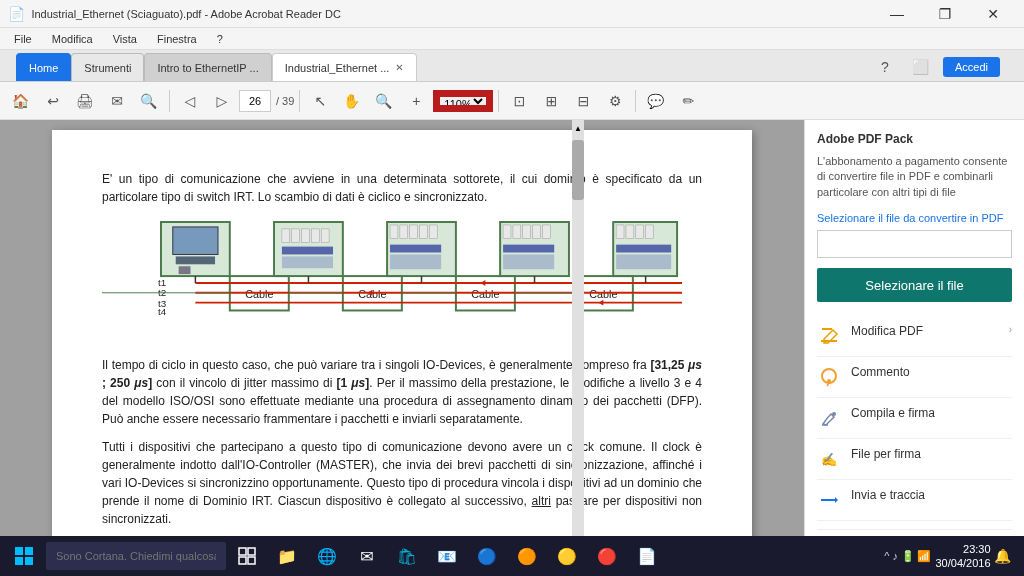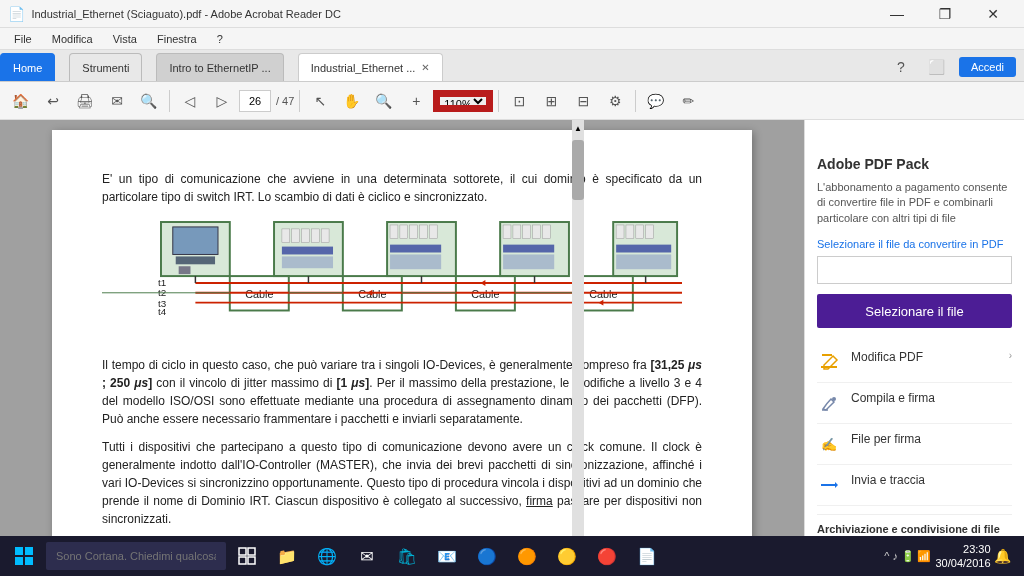--- a/index.html
+++ b/index.html
@@ -41,23 +41,23 @@
       cursor: pointer;
       color: #333;
     }
 
     
     .tab-bar {
       background: #e8e8e8;
       height: 32px;
       display: flex;
       align-items: flex-end;
-      padding: 0 0;
+      padding: 0 16px;
       border-bottom: 1px solid #ccc;
-      gap: 14px;
+      gap: 0;
     }
     .tab-item {
       height: 28px;
       padding: 0 12px;
       display: flex;
       align-items: center;
       font-size: 11px;
       cursor: pointer;
       background: #d0d0d0;
       border: 1px solid #bbb;
@@ -171,25 +171,24 @@
 
     
     .right-panel {
       width: 220px;
       background: white;
       border-left: 1px solid #ddd;
       overflow-y: auto;
       padding: 12px;
     }
     .panel-title {
-      font-size: 14px;
+      font-size: 12px;
       font-weight: bold;
       color: #333;
       margin-bottom: 8px;
-      margin-top: 24px;
     }
     .panel-subtitle {
       font-size: 11px;
       color: #555;
       margin-bottom: 12px;
       line-height: 1.4;
     }
     .panel-label {
       font-size: 11px;
       color: #1a73e8;
@@ -199,21 +198,21 @@
       width: 100%;
       height: 28px;
       border: 1px solid #ccc;
       padding: 0 6px;
       font-size: 11px;
       margin-bottom: 10px;
       color: #999;
     }
     .select-file-btn {
       width: 100%;
-      background: #4c1d95;
+      background: #0f766e;
       color: white;
       border: none;
       height: 34px;
       font-size: 13px;
       cursor: pointer;
       border-radius: 2px;
       margin-bottom: 14px;
     }
     .panel-action {
       display: flex;
@@ -351,21 +350,21 @@
 <div class="toolbar">
   <div class="toolbar-btn">🏠</div>
   <div class="toolbar-btn">↩</div>
   <div class="toolbar-btn">🖨</div>
   <div class="toolbar-btn">✉</div>
   <div class="toolbar-btn">🔍</div>
   <div class="toolbar-separator"></div>
   <div class="toolbar-btn">◁</div>
   <div class="toolbar-btn">▷</div>
   <input class="page-input" type="text" value="26" style="">
-  <span class="page-total">/ 47</span>
+  <span class="page-total">/ 39</span>
   <div class="toolbar-separator"></div>
   <div class="toolbar-btn">↖</div>
   <div class="toolbar-btn">✋</div>
   <div class="toolbar-btn">🔍</div>
   <div class="toolbar-btn">+</div>
   <select class="zoom-select">
     <option>110%</option>
     <option>100%</option>
     <option>150%</option>
   </select>
@@ -484,21 +483,21 @@
         Il tempo di ciclo in questo caso, che può variare tra i singoli IO-Devices, è generalmente compreso fra
         <span class="bold">[31,25 <span class="pdf-text-italic">μs</span> ; 250 <span class="pdf-text-italic">μs</span>]</span> con il vincolo di jitter massimo di <span class="bold">[1 <span class="pdf-text-italic">μs</span>]</span>. Per il massimo della prestazione, le modifiche a
         livello 3 e 4 del modello ISO/OSI sono effettuate mediante una procedura di assegnamento dinamico dei
         pacchetti (DFP). Può anche essere necessario frammentare i pacchetti e inviarli separatamente.
       </p>
 
       <p class="pdf-text">
         Tutti i dispositivi che partecipano a questo tipo di comunicazione devono avere un clock comune. Il clock è
         generalmente indotto dall'IO-Controller (MASTER), che invia dei brevi pacchetti di sincronizzazione, affinché i
         vari IO-Devices si sincronizzino opportunamente. Questo tipo di procedura vincola i dispositivi ad un dominio che
-        prende il nome di Dominio IRT. Ciascun dispositivo è collegato al successivo, <span class="underline">firma</span> passare per dispositivi non
+        prende il nome di Dominio IRT. Ciascun dispositivo è collegato al successivo, <span class="underline">altri</span> passare per dispositivi non
         sincronizzati.
       </p>
 
     </div>
 
     <div style="position:absolute; right:220px; top:0; bottom:0; width:12px; background:#e0e0e0;">
       <div style="width:100%; height:60px; background:#aaa; border-radius:3px; margin-top:20px;"></div>
     </div>
 
     <div style="position:absolute; right:220px; top:0; width:12px; height:16px; background:#e0e0e0; display:flex; align-items:center; justify-content:center; font-size:8px;">▲</div>
@@ -517,20 +516,30 @@
         <svg width="20" height="20" viewBox="0 0 20 20">
           <rect x="2" y="14" width="16" height="2" fill="#e8a000"></rect>
           <rect x="3" y="2" width="10" height="2" fill="#e8a000"></rect>
           <polygon points="14,4 18,8 9,17 5,17 5,13" fill="none" stroke="#e8a000" stroke-width="1.5"></polygon>
         </svg>
       </div>
       <span class="panel-action-label">Modifica PDF</span>
       <span class="panel-action-chevron">›</span>
     </div>
 
+    <div class="panel-action">
+      <div class="panel-action-icon">
+        <svg width="20" height="20" viewBox="0 0 20 20">
+          <circle cx="10" cy="9" r="7" fill="none" stroke="#f0a030" stroke-width="2"></circle>
+          <circle cx="10" cy="14" r="2" fill="#f0a030"></circle>
+          <line x1="10" y1="16" x2="8" y2="19" stroke="#f0a030" stroke-width="1.5"></line>
+        </svg>
+      </div>
+      <span class="panel-action-label">Commento</span>
+    </div>
 
     <div class="panel-action">
       <div class="panel-action-icon">
         <svg width="20" height="20" viewBox="0 0 20 20">
           <path d="M4 16 Q8 10 12 6 L15 9 Q11 13 7 17 Z" fill="none" stroke="#7788aa" stroke-width="1.5"></path>
           <circle cx="15" cy="6" r="2" fill="#7788aa"></circle>
           <line x1="3" y1="17" x2="9" y2="17" stroke="#7788aa" stroke-width="1.5"></line>
         </svg>
       </div>
       <span class="panel-action-label">Compila e firma</span>

